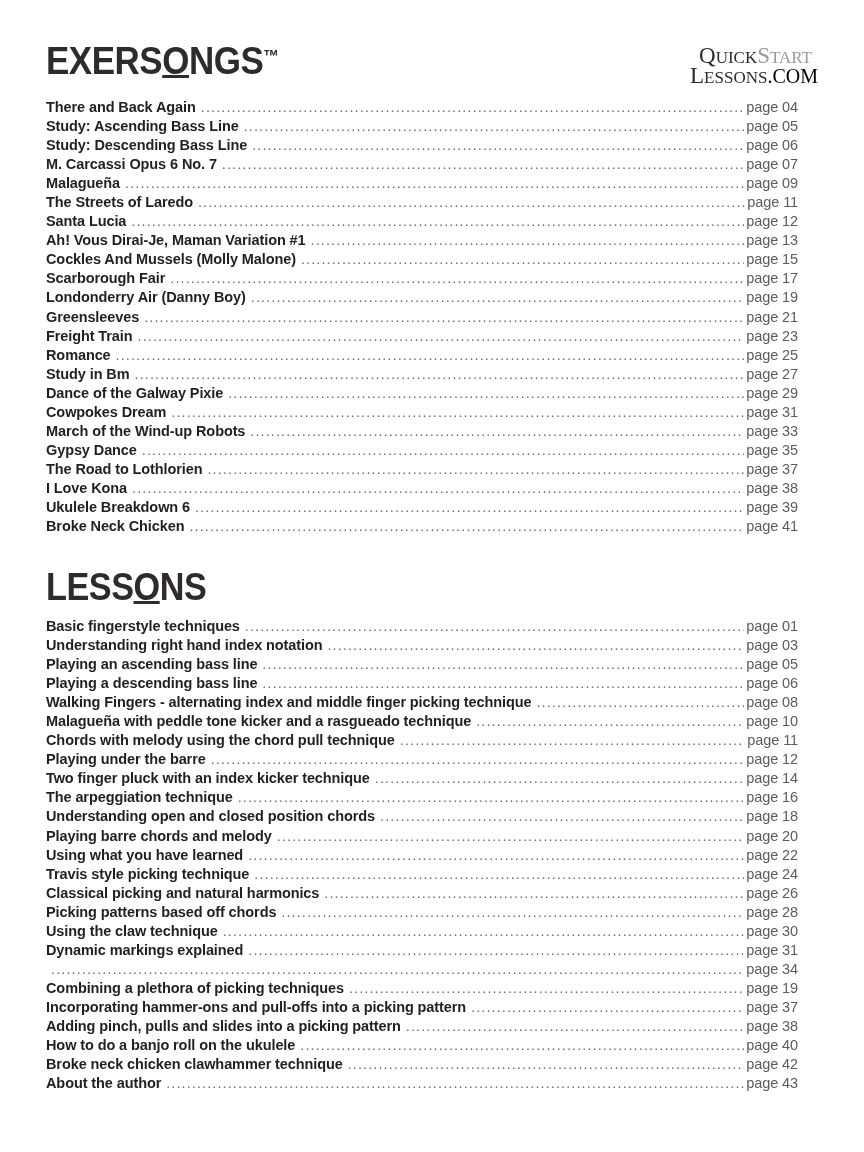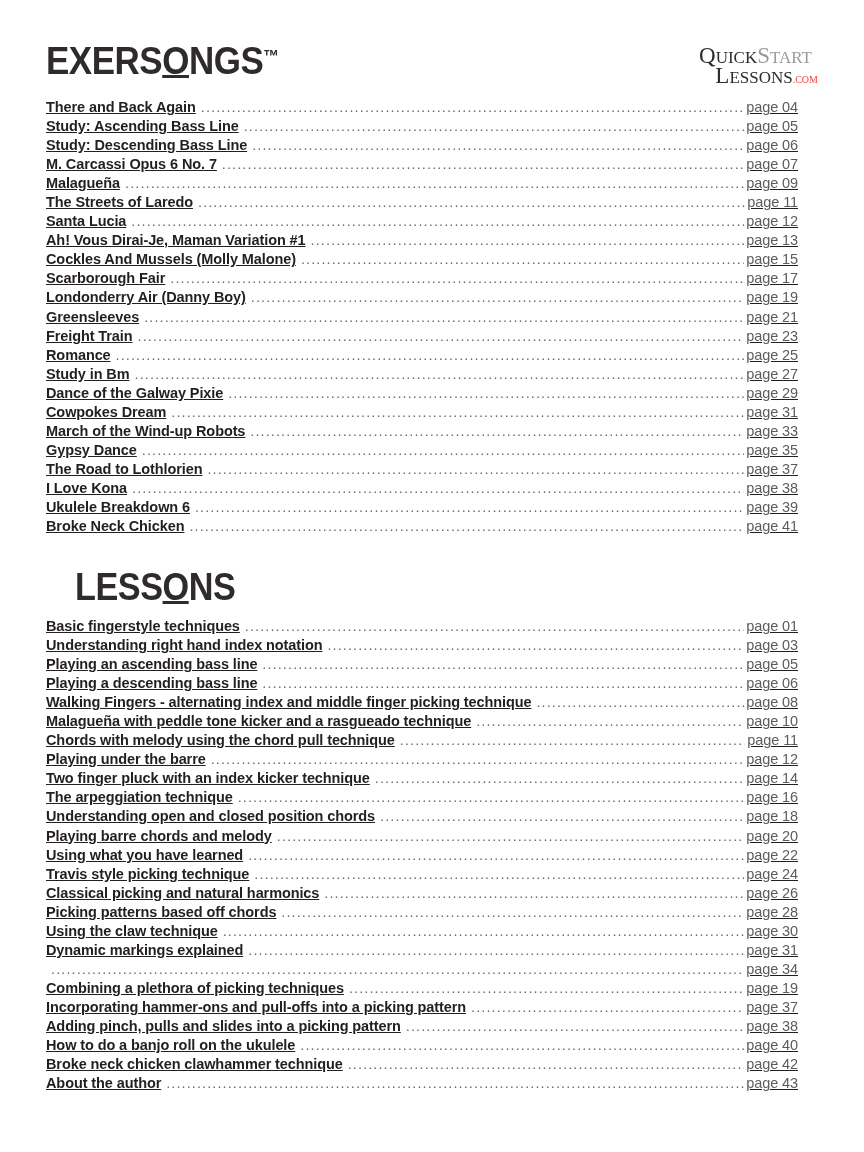--- a/index.html
+++ b/index.html
@@ -78,21 +78,21 @@
     position: absolute;
     right: 0;
     top: 20px;
     white-space: nowrap;
     line-height: 1;
   }
   .lg-cap { font-size: 23px; }
   .lg-sm  { font-size: 17px; }
   .logo-quick { color: #2e2c2d; }
   .logo-start { color: #9a9a9c; }
-  .logo-dotcom { font-size: 10px; color: #ef4444; }
+  .logo-dotcom { font-size: 20px; color: #000000; }
 
   
   .section-heading {
     font-family: "Liberation Sans Narrow", "Liberation Sans", sans-serif;
     font-weight: bold;
     font-size: 38px;
     line-height: 1;
     color: #2f2b2c;
     letter-spacing: -0.5px;
     transform: scaleX(0.9);
@@ -111,21 +111,20 @@
     left: 46px;
     width: 752px;
   }
   .toc-row {
     display: flex;
     align-items: flex-start;
     height: 19.05px;
     line-height: 19.05px;
     white-space: nowrap;
     overflow: hidden;
-    text-decoration: underline;
   }
   .toc-title {
     font-size: 14.5px;
     font-weight: bold;
     color: #231f20;
     flex: 0 0 auto;
     letter-spacing: -0.1px;
   }
   .toc-leader {
     flex: 1 1 auto;
@@ -147,21 +146,21 @@
   }
   .toc-page {
     flex: 0 0 auto;
     font-size: 14.5px;
     color: #5d5b5c;
     text-align: right;
     letter-spacing: -0.1px;
   }
 
   #exersongs-list { top: 98px; }
-  #lessons-heading-wrap { position: absolute; left: 46px; top: 568px; margin-left: 29px; }
+  #lessons-heading-wrap { position: absolute; left: 46px; top: 568px; }
   #lessons-list { top: 617px; }
 </style>
 </head>
 <body>
 
 <div class="page">
 
   <div class="header">
 
     <div class="brand-title"><span>EXERS</span><span class="u-o">O</span><span>NGS</span><span class="tm">™</span></div>

